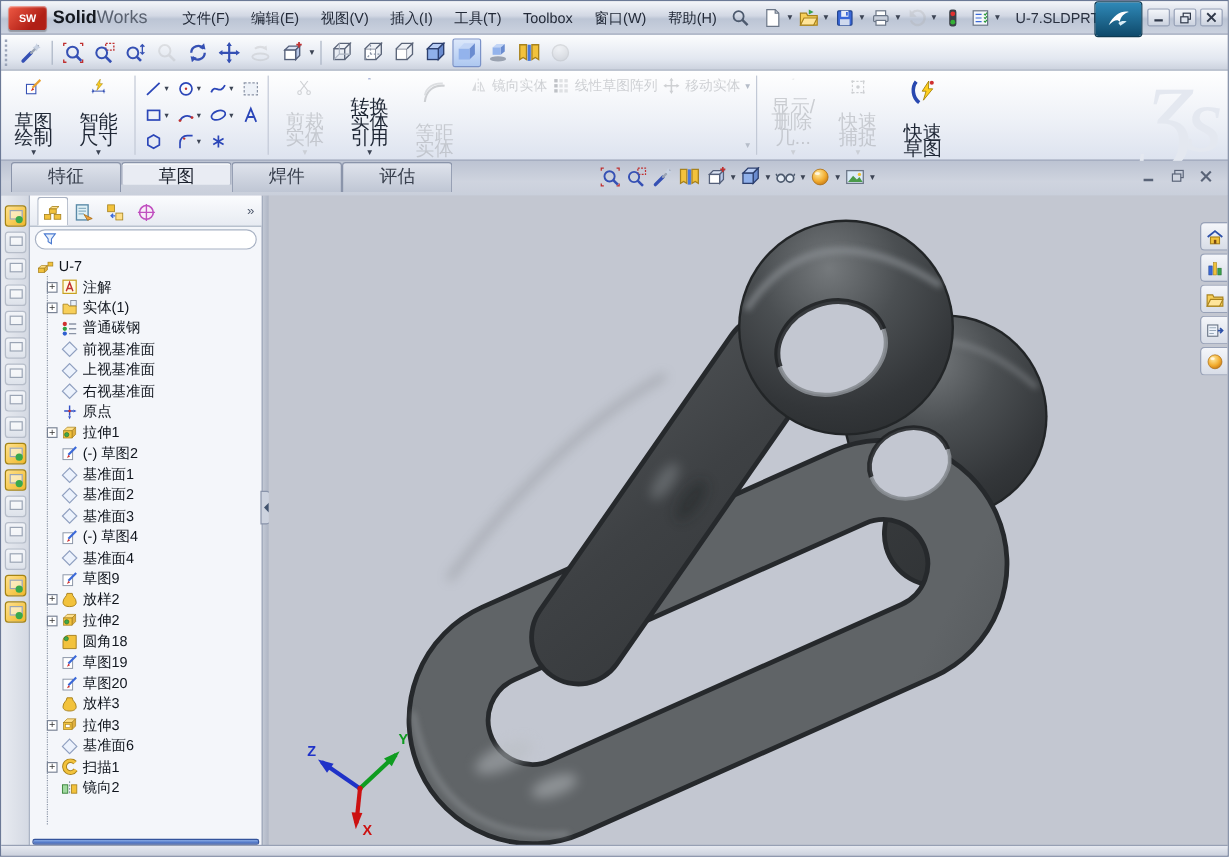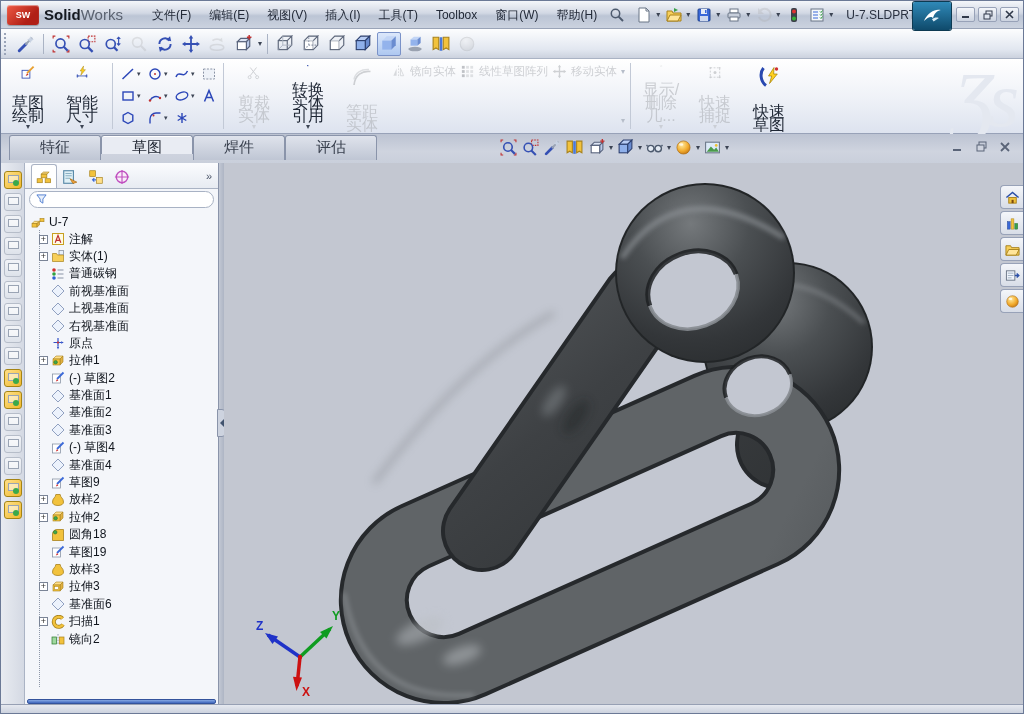--- a/index.html
+++ b/index.html
@@ -1102,20 +1102,27 @@
           <div class="trow">
             <span class="twisty none"></span>
             <svg class="ticon" width="14" height="14">
               <use href="#ic-sketch"></use>
             </svg>
             <span class="tlabel">草图19</span>
           </div>
           <div class="trow">
             <span class="twisty none"></span>
             <svg class="ticon" width="14" height="14">
+              <use href="#ic-sketch"></use>
+            </svg>
+            <span class="tlabel">草图20</span>
+          </div>
+          <div class="trow">
+            <span class="twisty none"></span>
+            <svg class="ticon" width="14" height="14">
               <use href="#ic-loft"></use>
             </svg>
             <span class="tlabel">放样3</span>
           </div>
           <div class="trow">
             <span class="twisty">+</span>
             <svg class="ticon" width="14" height="14">
               <use href="#ic-extrude2"></use>
             </svg>
             <span class="tlabel">拉伸3</span>

